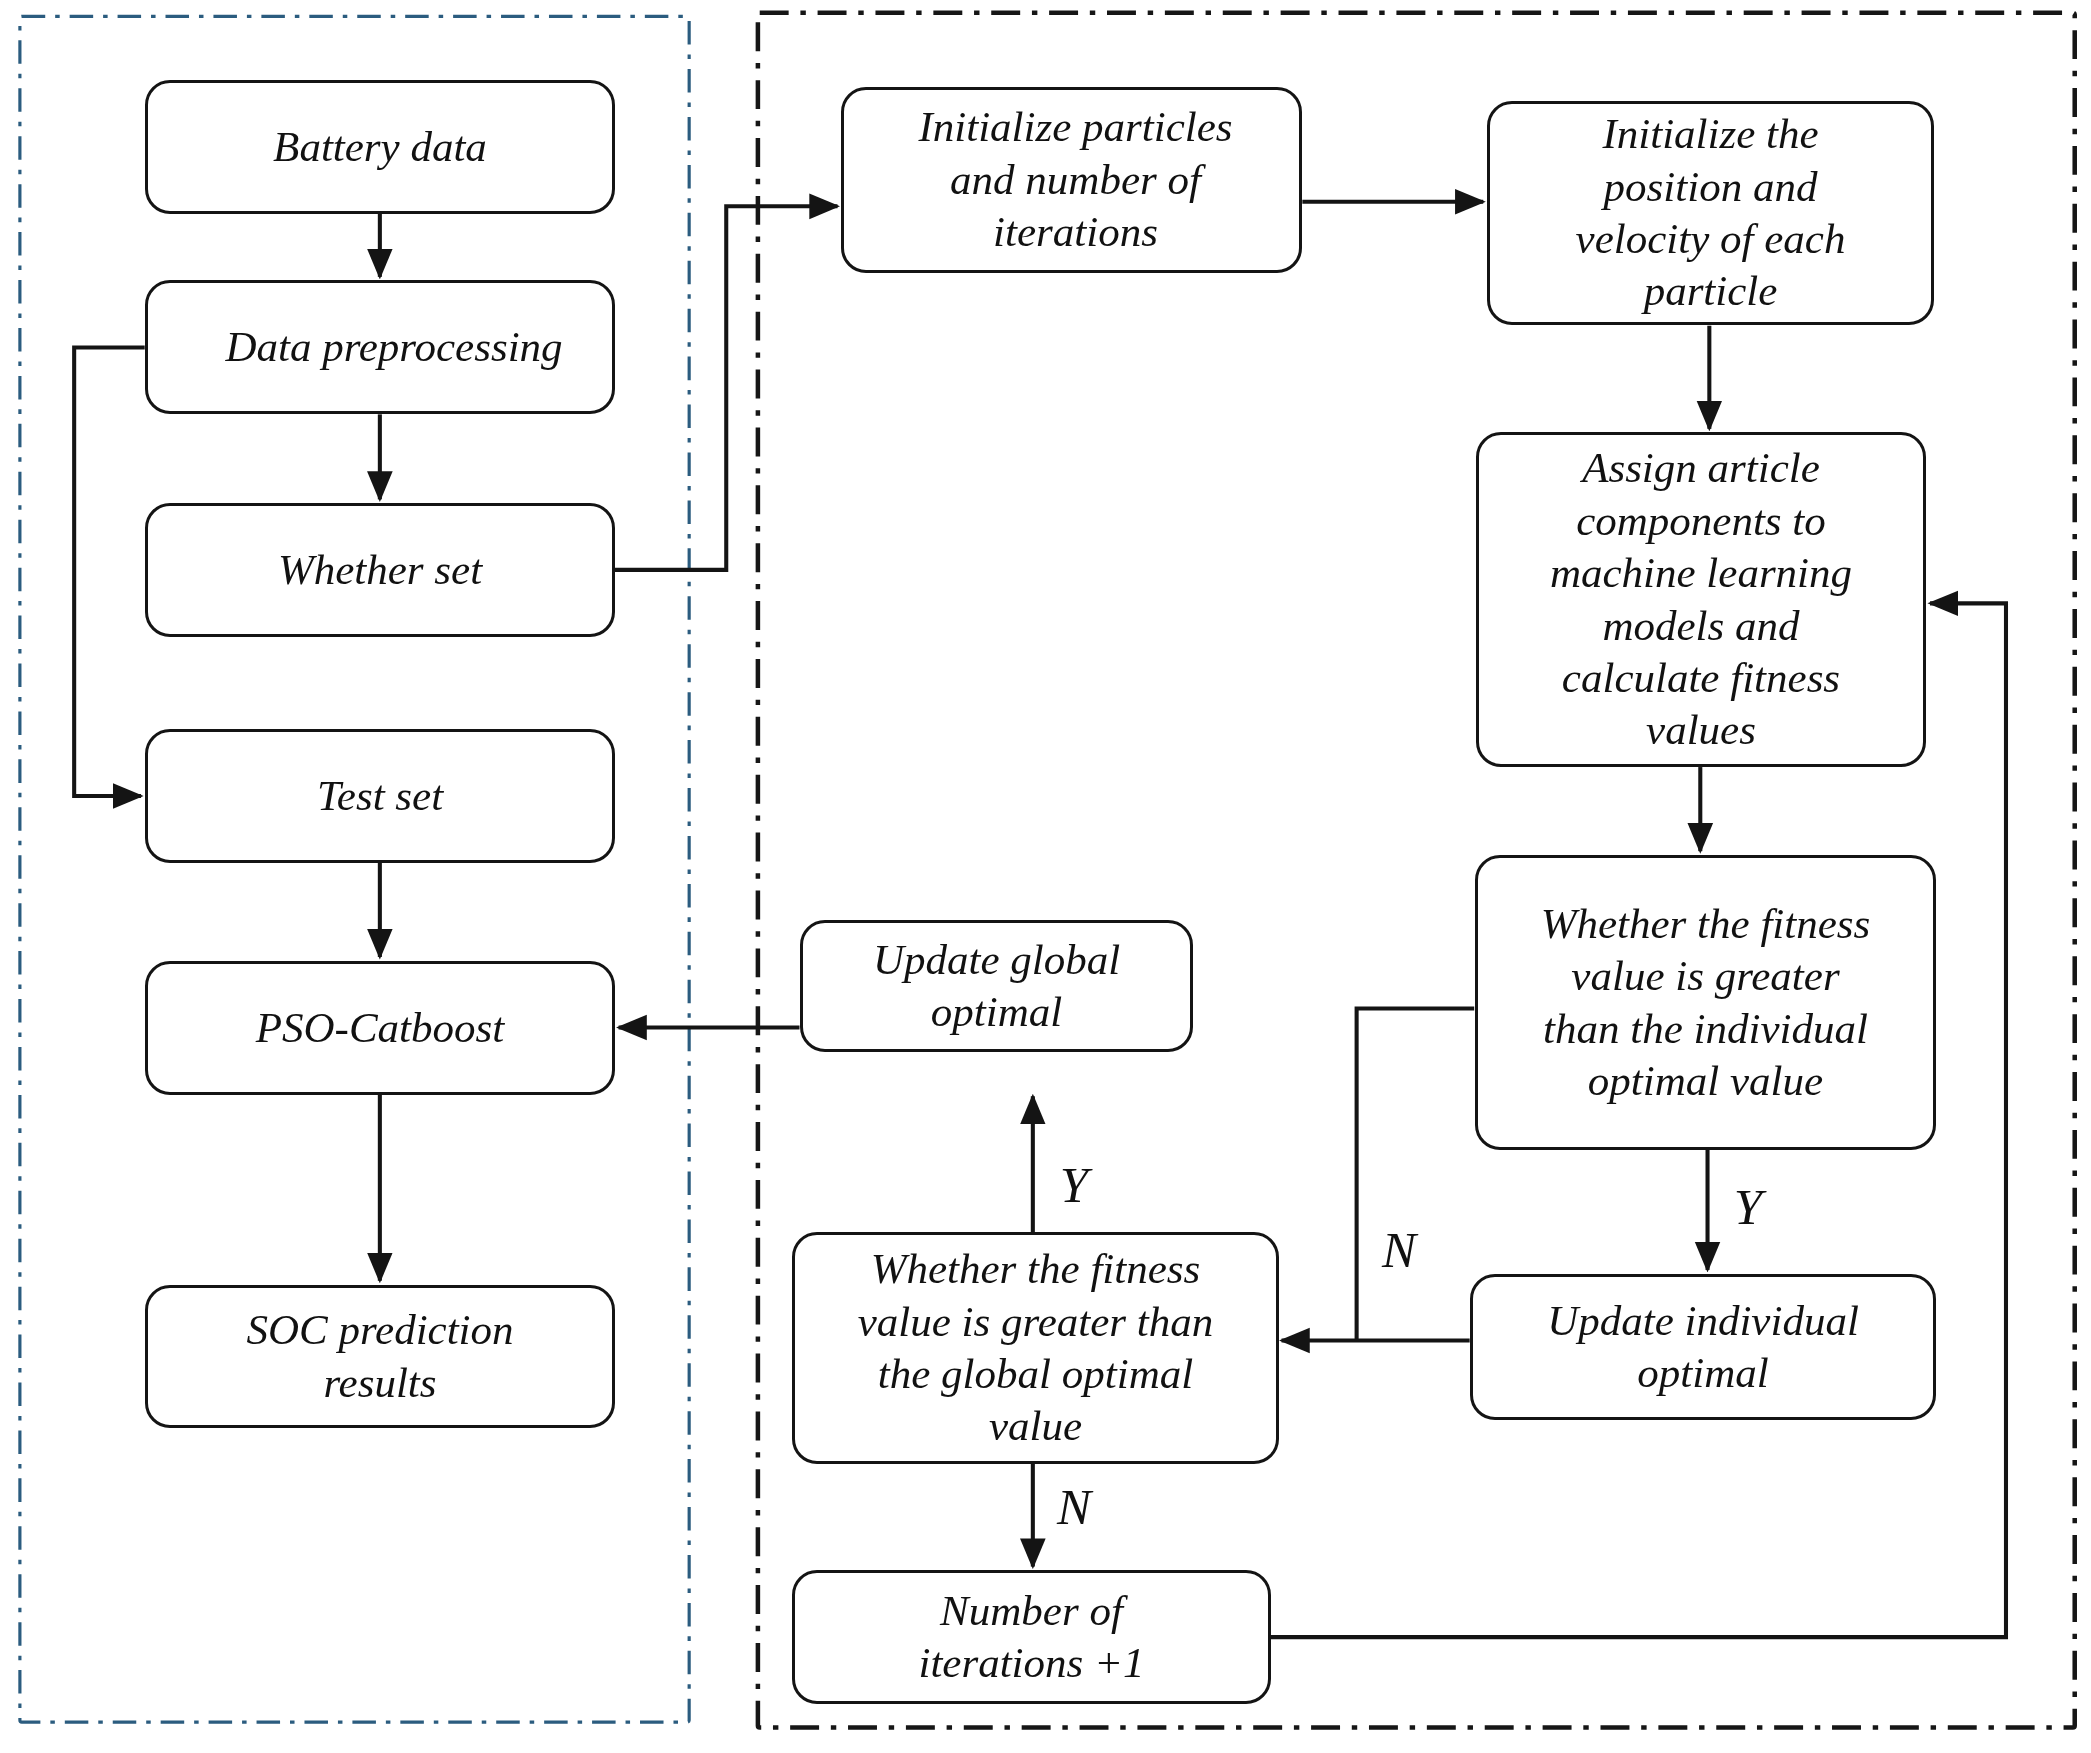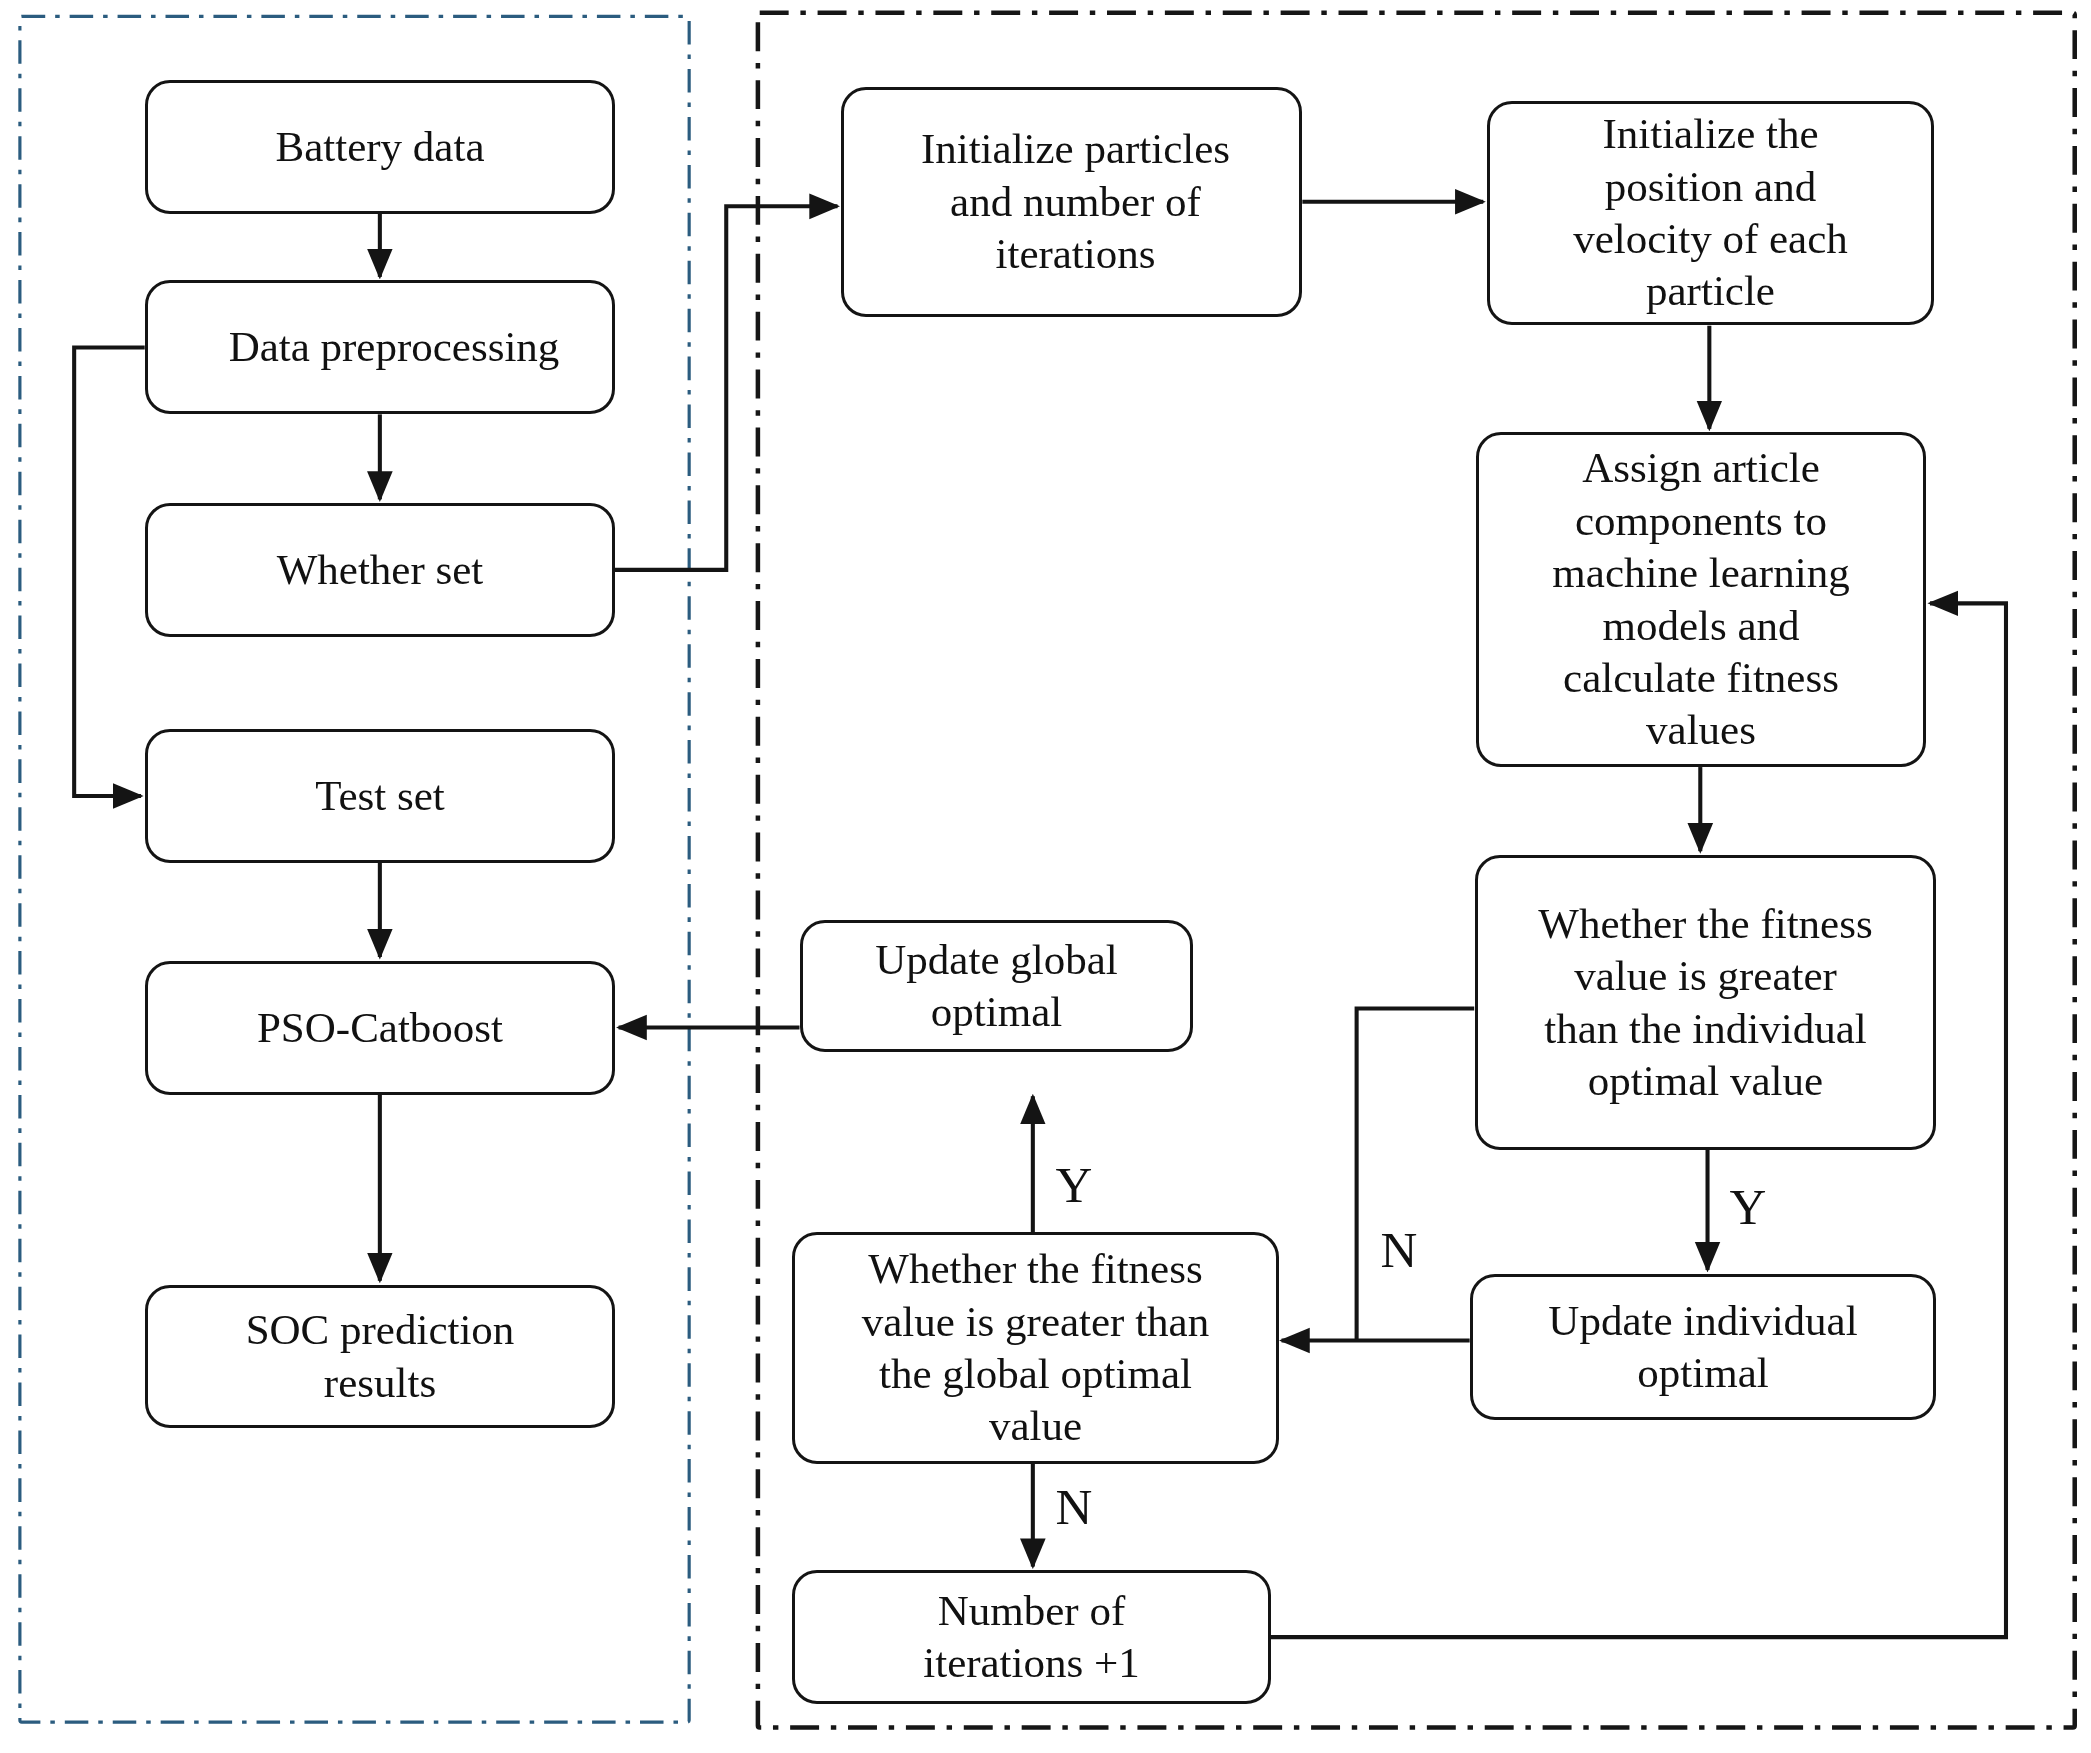--- a/index.html
+++ b/index.html
@@ -3,20 +3,21 @@
 <meta charset="utf-8">
 <style>
   html,body{margin:0;padding:0;background:#ffffff;}
   #stage{
     position:relative;
     width:2091px;height:1753px;
     background:#ffffff;
     font-family:"Liberation Serif","DejaVu Serif",serif;
     color:#111;
     overflow:hidden;
+    font-style:italic;
   }
   #wires{position:absolute;left:0;top:0;width:2091px;height:1753px;}
   .edge{fill:none;stroke:#141414;stroke-width:4.5;}
   .panel{fill:none;}
   .panel-left{stroke-width:3.5;stroke-dasharray:26 11 5 11;}
   .panel-right{stroke-width:5;stroke-dasharray:32 13 6 13;}
   .node{
     position:absolute;box-sizing:border-box;
     border:3.6px solid #141414;border-radius:25px;background:#ffffff;
     display:flex;align-items:center;justify-content:center;
@@ -27,21 +28,21 @@
     position:absolute;transform:translate(-50%,-50%);
     font-size:51px;line-height:1;
   }
   
   #n-battery{left:145px;top:80px;width:470px;height:134px;}
   #n-preprocess{left:145px;top:280px;width:470px;height:134px;padding-left:28px;}
   #n-training{left:145px;top:503px;width:470px;height:134px;}
   #n-test{left:145px;top:729px;width:470px;height:134px;}
   #n-pso{left:145px;top:961px;width:470px;height:134px;}
   #n-soc{left:145px;top:1285px;width:470px;height:143px;}
-  #n-init-particles{left:841px;top:87px;width:461px;height:230px;padding-left:8px;}
+  #n-init-particles{left:841px;top:87px;width:461px;height:186px;padding-left:8px;}
   #n-init-position{left:1487px;top:101px;width:447px;height:224px;}
   #n-assign{left:1476px;top:432px;width:450px;height:335px;}
   #n-fit-ind{left:1475px;top:855px;width:461px;height:295px;}
   #n-upd-ind{left:1470px;top:1274px;width:466px;height:146px;}
   #n-upd-glob{left:800px;top:920px;width:393px;height:132px;}
   #n-fit-glob{left:792px;top:1232px;width:487px;height:232px;}
   #n-iter{left:792px;top:1570px;width:479px;height:134px;}
   
   #l-y1{left:1748px;top:1207px;}
   #l-n1{left:1399px;top:1250px;}

